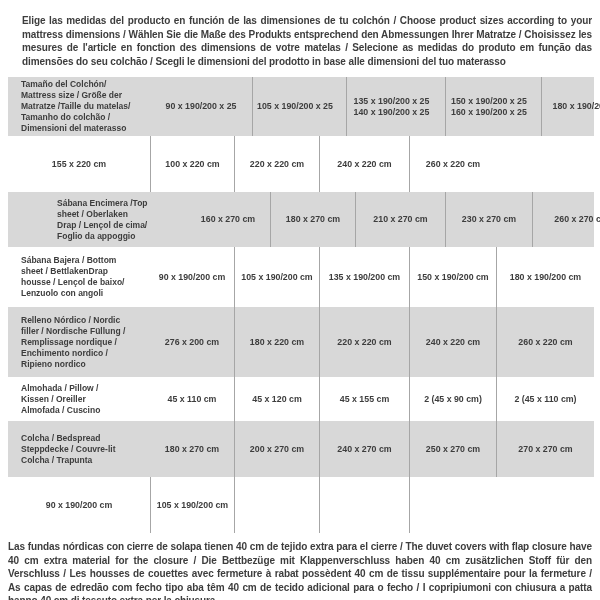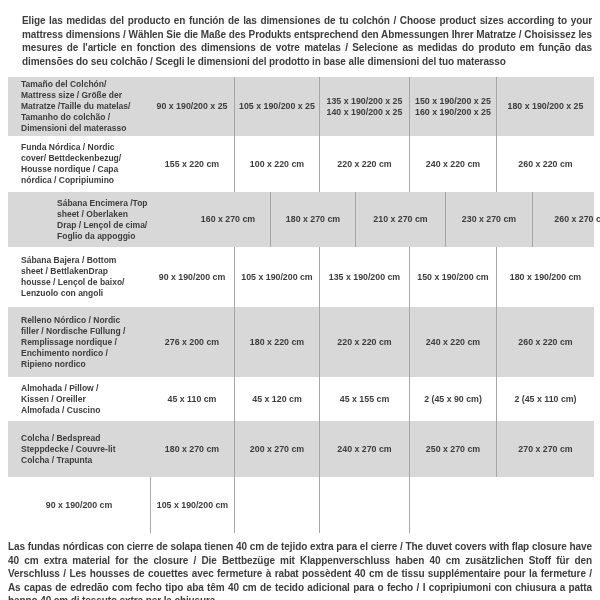--- a/index.html
+++ b/index.html
@@ -58,21 +58,21 @@
   .cell.val{
     justify-content:center;
     text-align:center;
     font-size:8.8px;
     line-height:11px;
   }
   .cell.val + .cell.val{
     border-left:1px solid #a6a6a6;
   }
   
-  .trow.r0{min-height:59px;}
+  .trow.r0{min-height:59px;gap:9px;}
   .trow.r1{min-height:56px;}
   .trow.r2{min-height:55px;padding-left:36px;}
   .trow.r3{min-height:60px;}
   .trow.r4{min-height:70px;}
   .trow.r5{min-height:44px;}
   .trow.r6{min-height:56px;}
   .trow.r7{min-height:56px;}
 </style>
 </head>
 <body>
@@ -90,24 +90,20 @@
     <div class="cell val">90 x 190/200 x 25</div>
     <div class="cell val">105 x 190/200 x 25</div>
     <div class="cell val">135 x 190/200 x 25
 140 x 190/200 x 25</div>
     <div class="cell val">150 x 190/200 x 25
 160 x 190/200 x 25</div>
     <div class="cell val">180 x 190/200 x 25</div>
   </div>
 
   <div class="trow r1">
-    <div class="cell label">Funda Nórdica /  Nordic
-cover/ Bettdeckenbezug/
-Housse nordique  / Capa
-nórdica / Copripiumino</div>
     <div class="cell val">155 x 220 cm</div>
     <div class="cell val">100 x 220 cm</div>
     <div class="cell val">220 x 220 cm</div>
     <div class="cell val">240 x 220 cm</div>
     <div class="cell val">260 x 220 cm</div>
   </div>
 
   <div class="trow shaded r2">
     <div class="cell label">Sábana Encimera /Top
 sheet / Oberlaken

